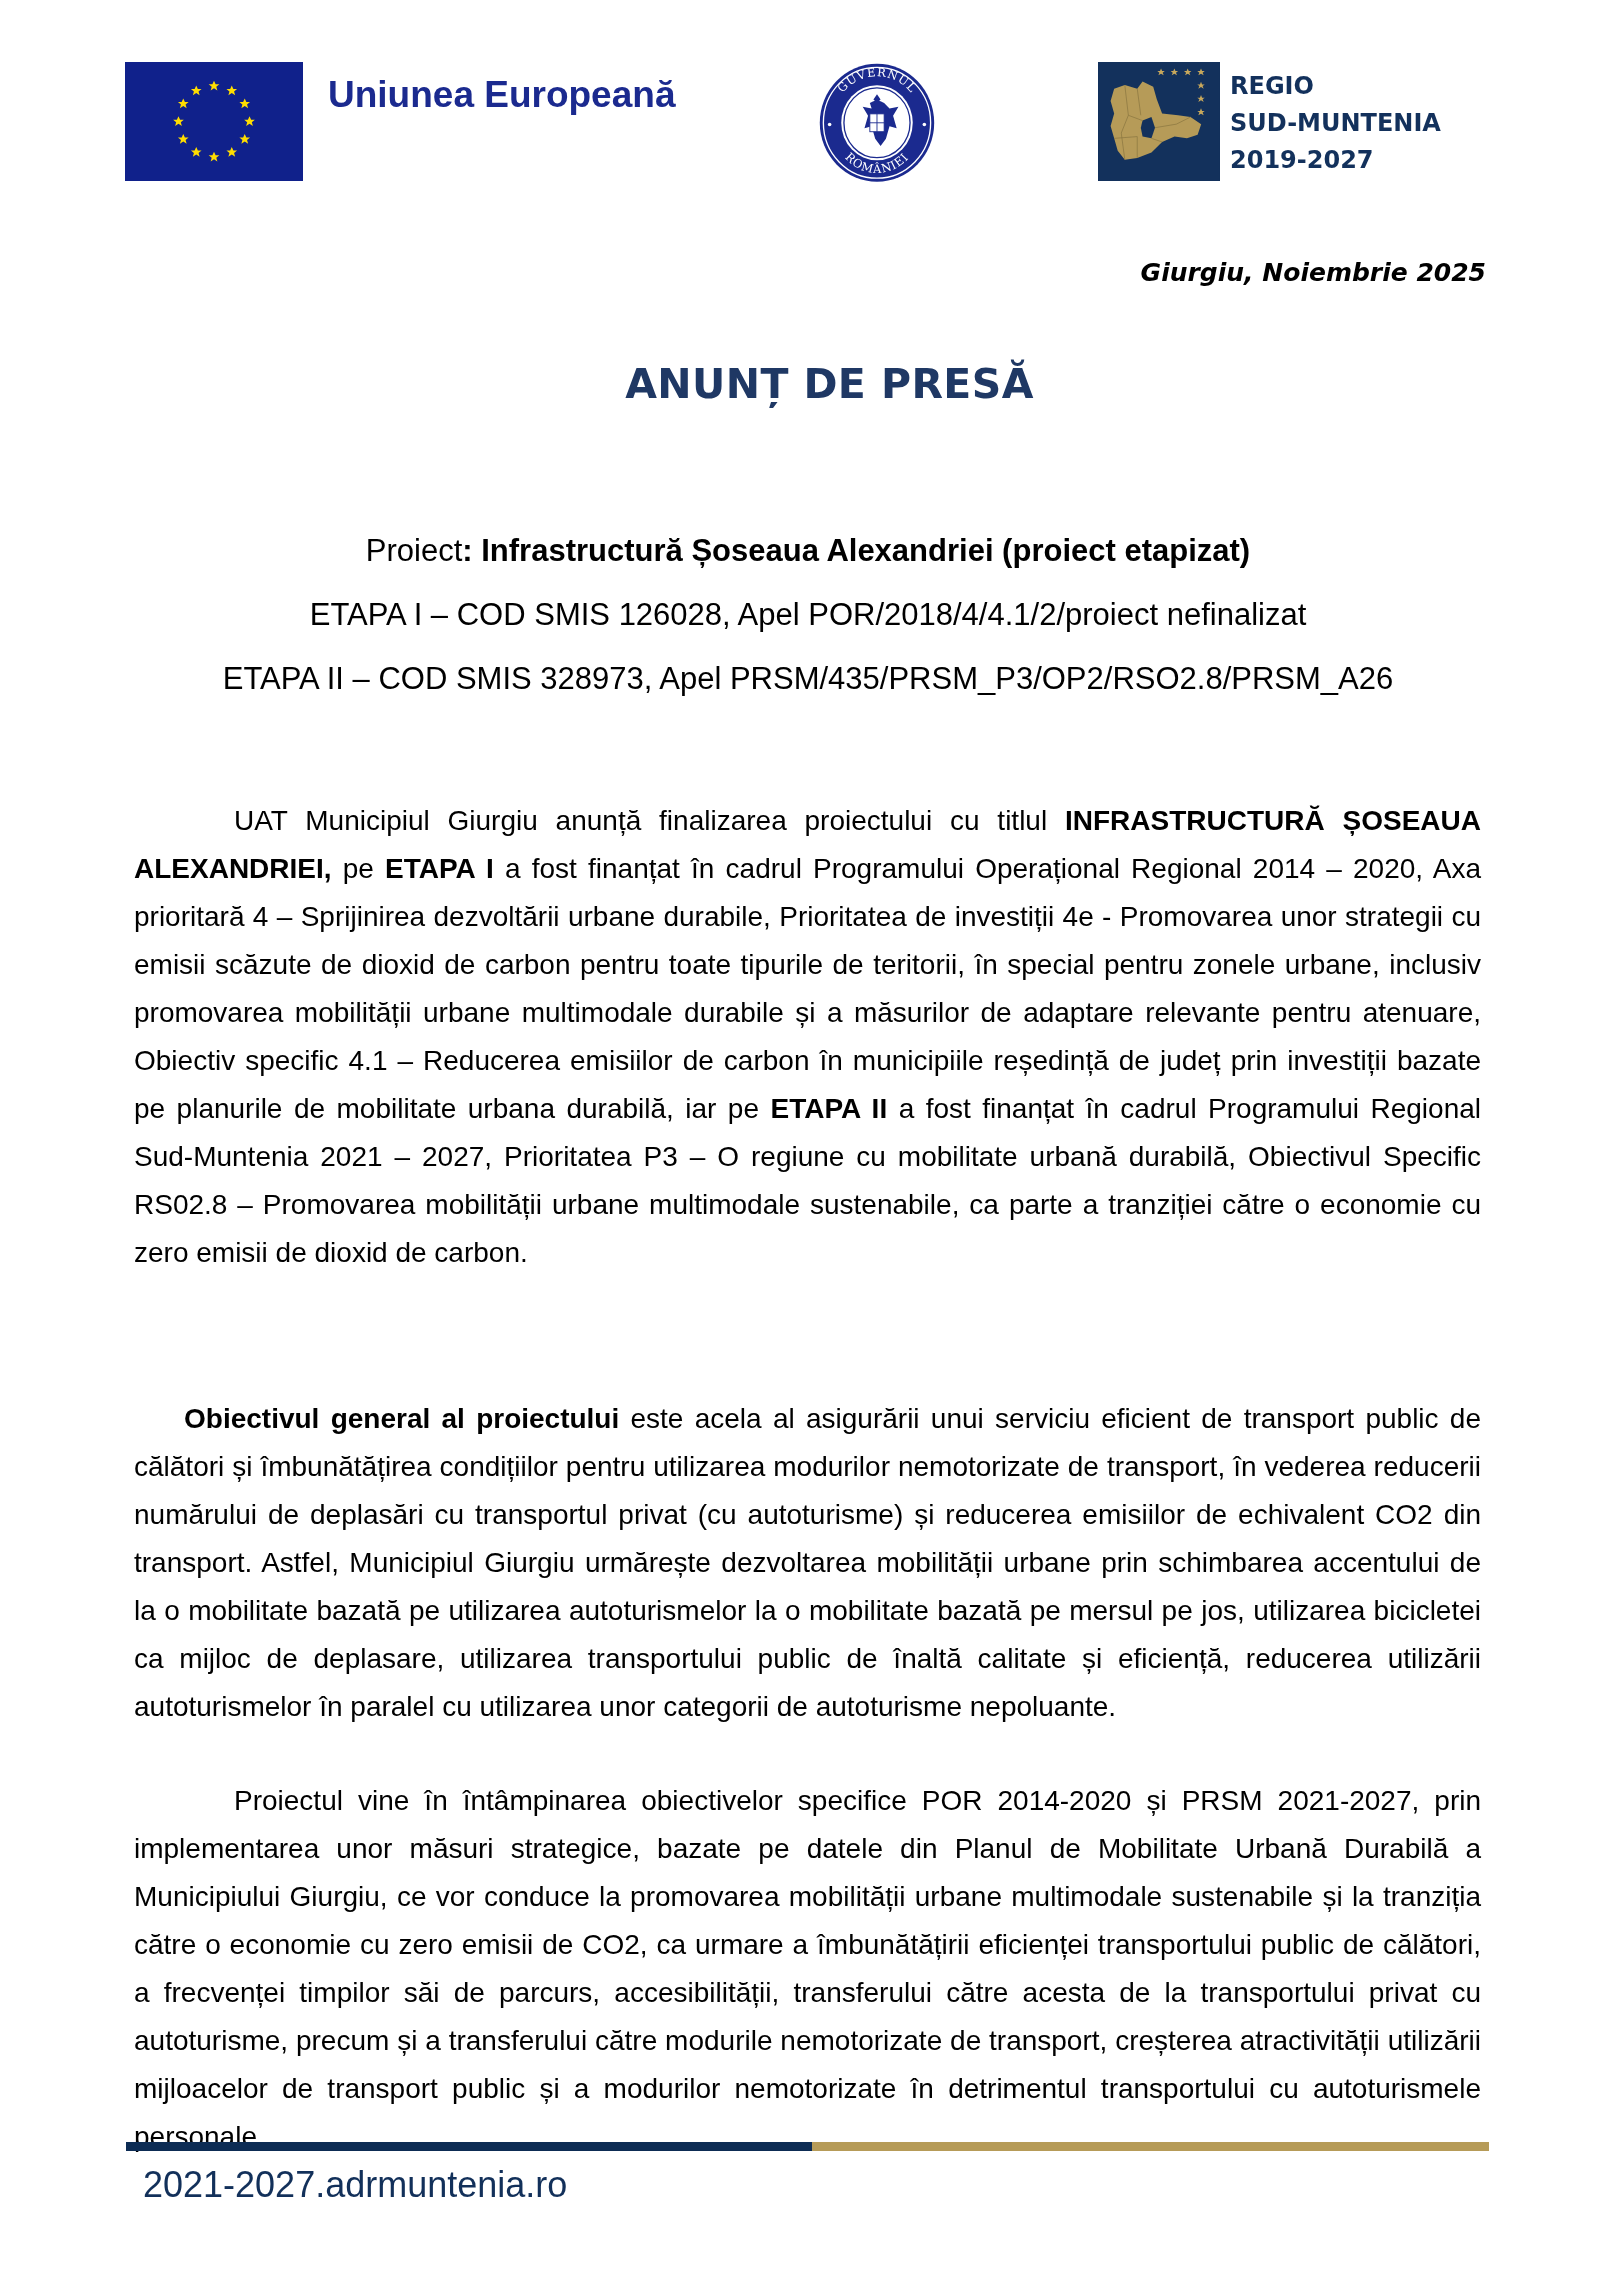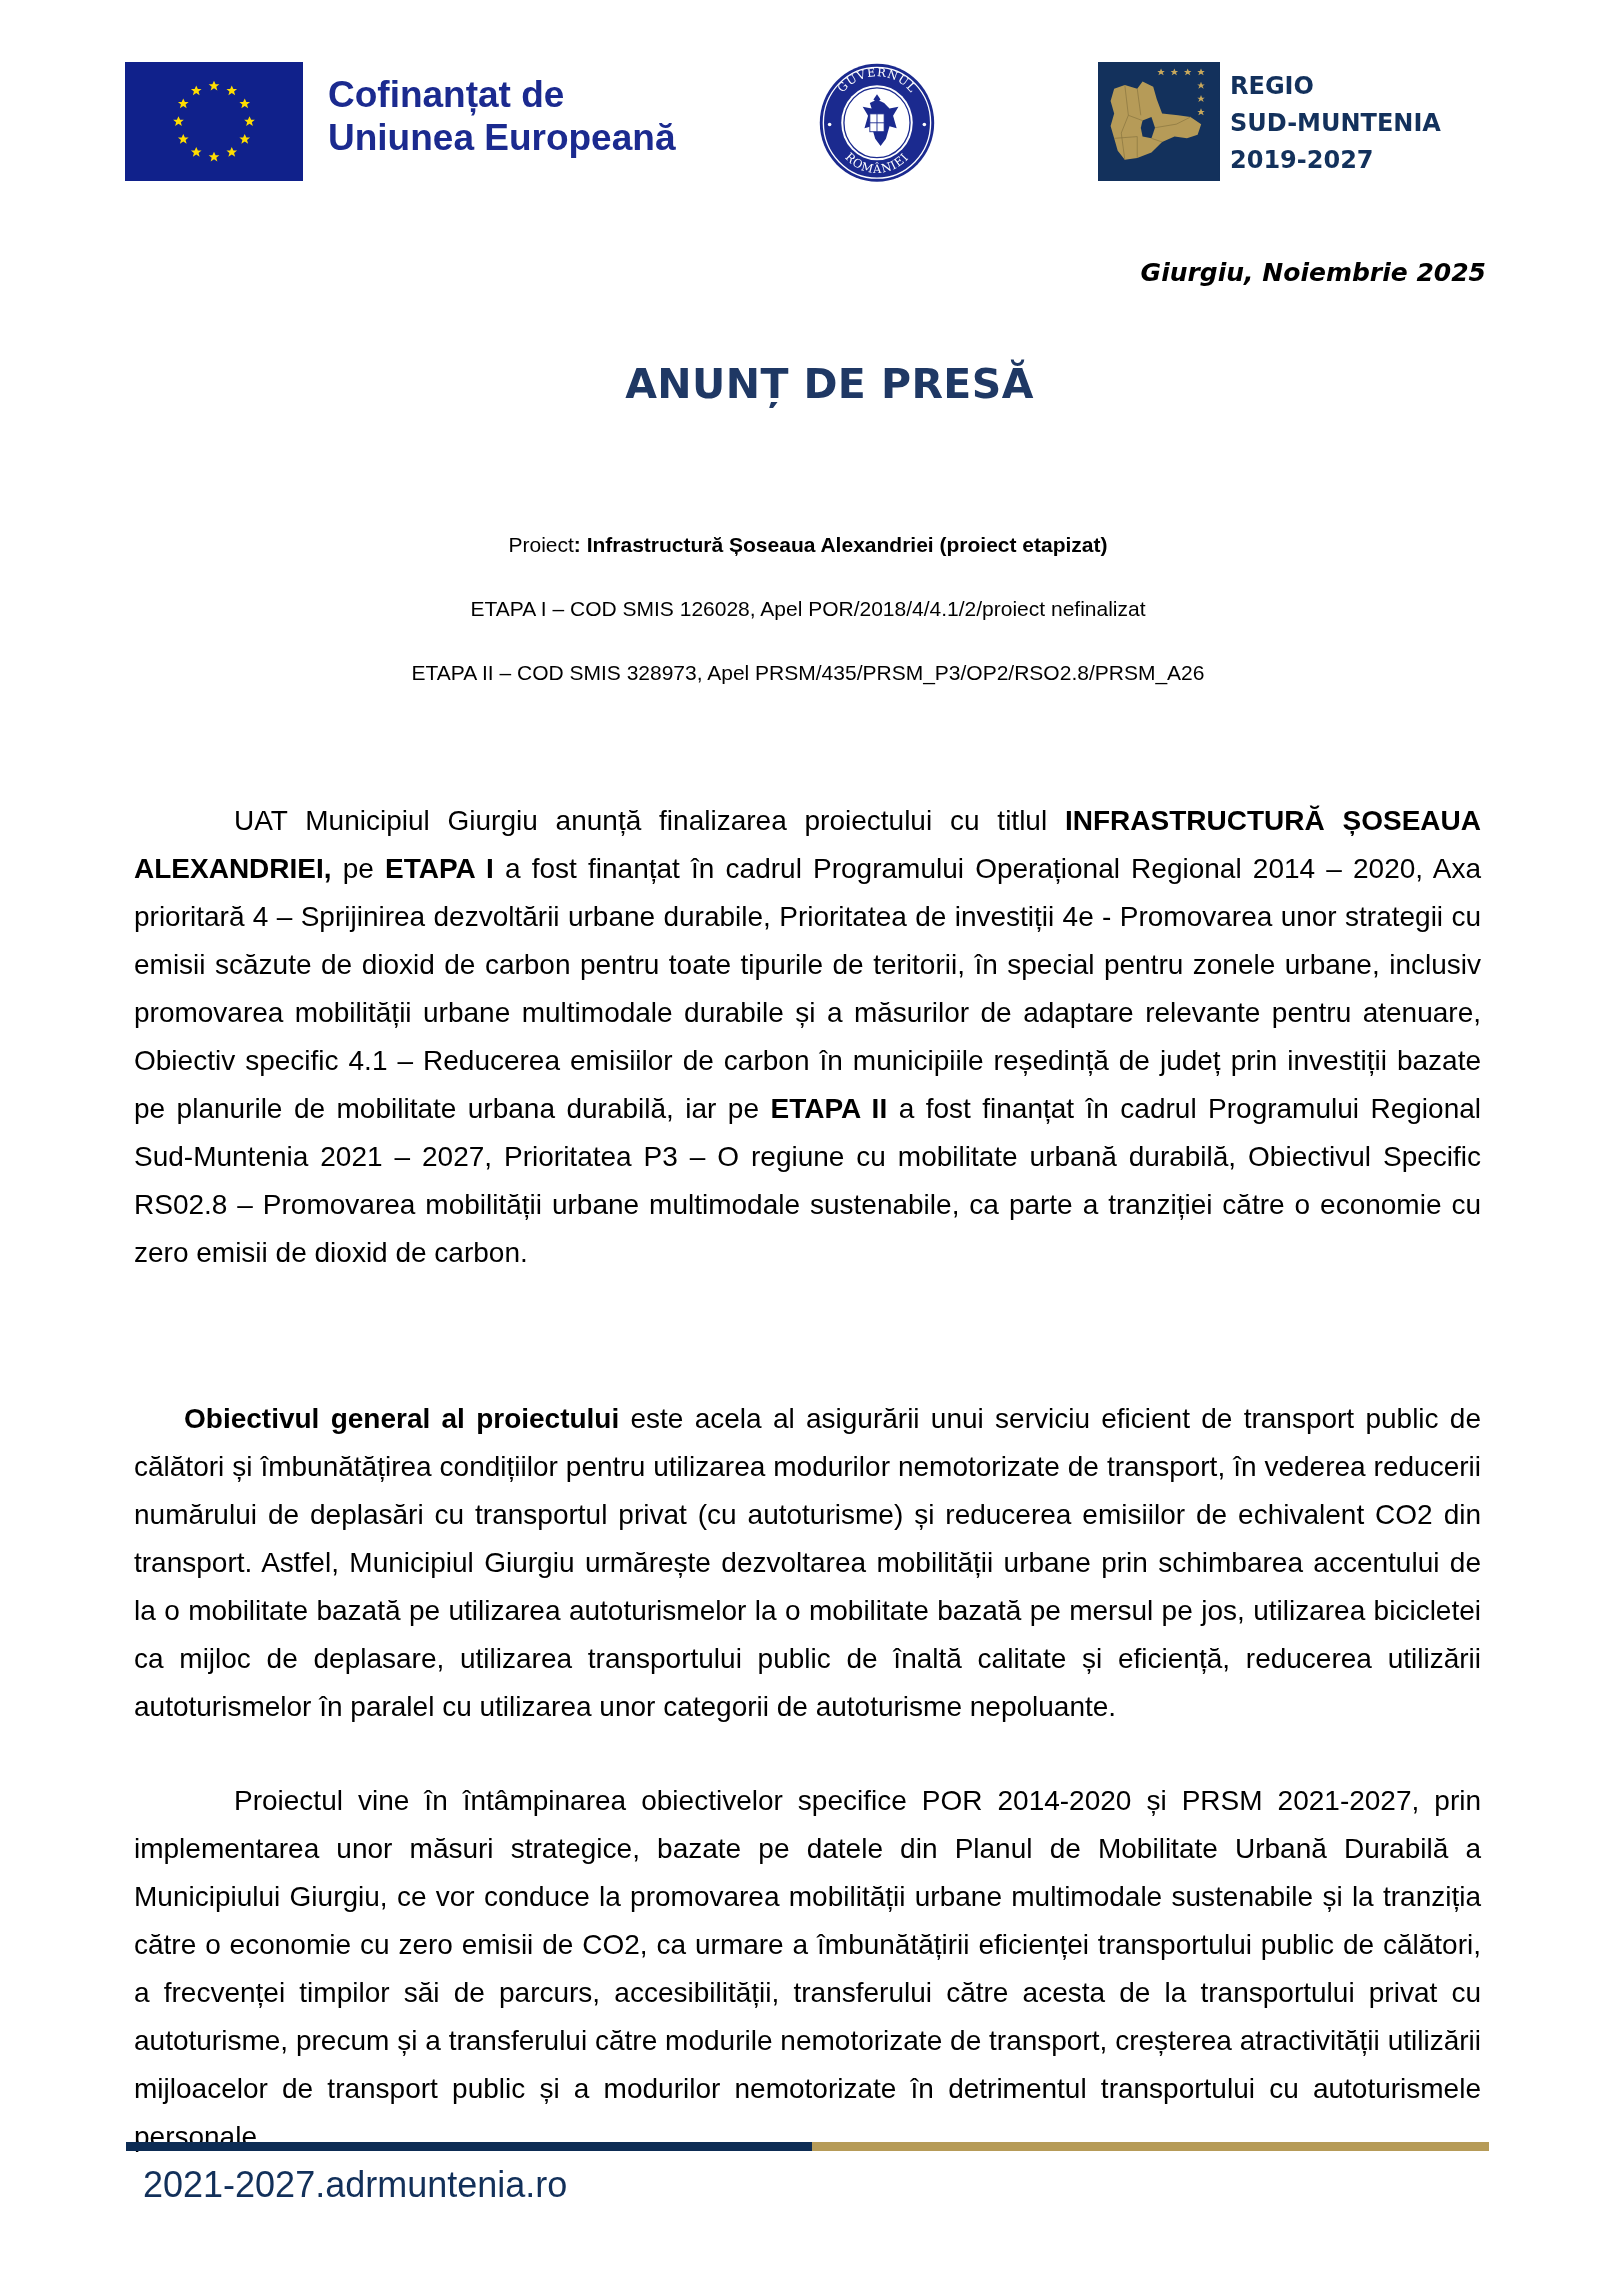--- a/index.html
+++ b/index.html
@@ -18,21 +18,21 @@
   .regio-text { left: 1230px; top: 68px; font-family: "DejaVu Sans", sans-serif; font-weight: bold;
                 font-size: 24px; line-height: 37px; color: #13315c; letter-spacing: 0px; }
 
   
   .date { right: 130px; top: 258px; font-family: "DejaVu Sans", sans-serif; font-weight: bold; font-style: italic;
           font-size: 25px; color: #000; }
   .title { left: 0; right: 0; top: 360px; text-align: center; font-family: "DejaVu Sans", sans-serif; font-weight: bold;
            font-size: 41px; color: #1f3864; letter-spacing: 0.4px; padding-left: 43px; }
 
   
-  .proj { left: 0; right: 0; text-align: center; font-family: "Liberation Sans", sans-serif; font-size: 21px; color: #000; }
+  .proj { left: 0; right: 0; text-align: center; font-family: "Liberation Sans", sans-serif; font-size: 31px; color: #000; }
   .proj b { font-weight: bold; }
 
   
   .body { left: 126px; width: 1363px; font-family: "Liberation Sans", sans-serif; font-size: 28px; line-height: 48px;
           text-align: justify; color: #000; }
   .body p { margin: 8px; }
   .indent1 { text-indent: 100px; }
   .indent2 { text-indent: 50px; }
   .body b { font-weight: bold; }
 
@@ -83,21 +83,20 @@
       <g transform="translate(65.4,47)">
           <polygon points="0,-6 1.8,-1.9 6,-1.9 2.6,0.9 3.8,5 0,2.6 -3.8,5 -2.6,0.9 -6,-1.9 -1.8,-1.9"></polygon>
         </g>
       <g transform="translate(80,32.4)">
           <polygon points="0,-6 1.8,-1.9 6,-1.9 2.6,0.9 3.8,5 0,2.6 -3.8,5 -2.6,0.9 -6,-1.9 -1.8,-1.9"></polygon>
         </g>
     </g>
   </svg>
 </div>
 <div class="abs eu-text">
-  <div>Cofinanțat de</div>
   <div>Uniunea Europeană</div>
 </div>
 
 <div class="abs gov-seal">
   <svg viewBox="0 0 132 136" xmlns="http://www.w3.org/2000/svg">
     <ellipse cx="66" cy="68" rx="64" ry="66" fill="#1b2a8f"></ellipse>
     <ellipse cx="66" cy="68" rx="60" ry="62" fill="none" stroke="#ffffff" stroke-width="1.5"></ellipse>
     <ellipse cx="66" cy="68" rx="40" ry="42" fill="#ffffff"></ellipse>
     <ellipse cx="66" cy="68" rx="37" ry="39" fill="none" stroke="#1b2a8f" stroke-width="1.5"></ellipse>
     <defs>

